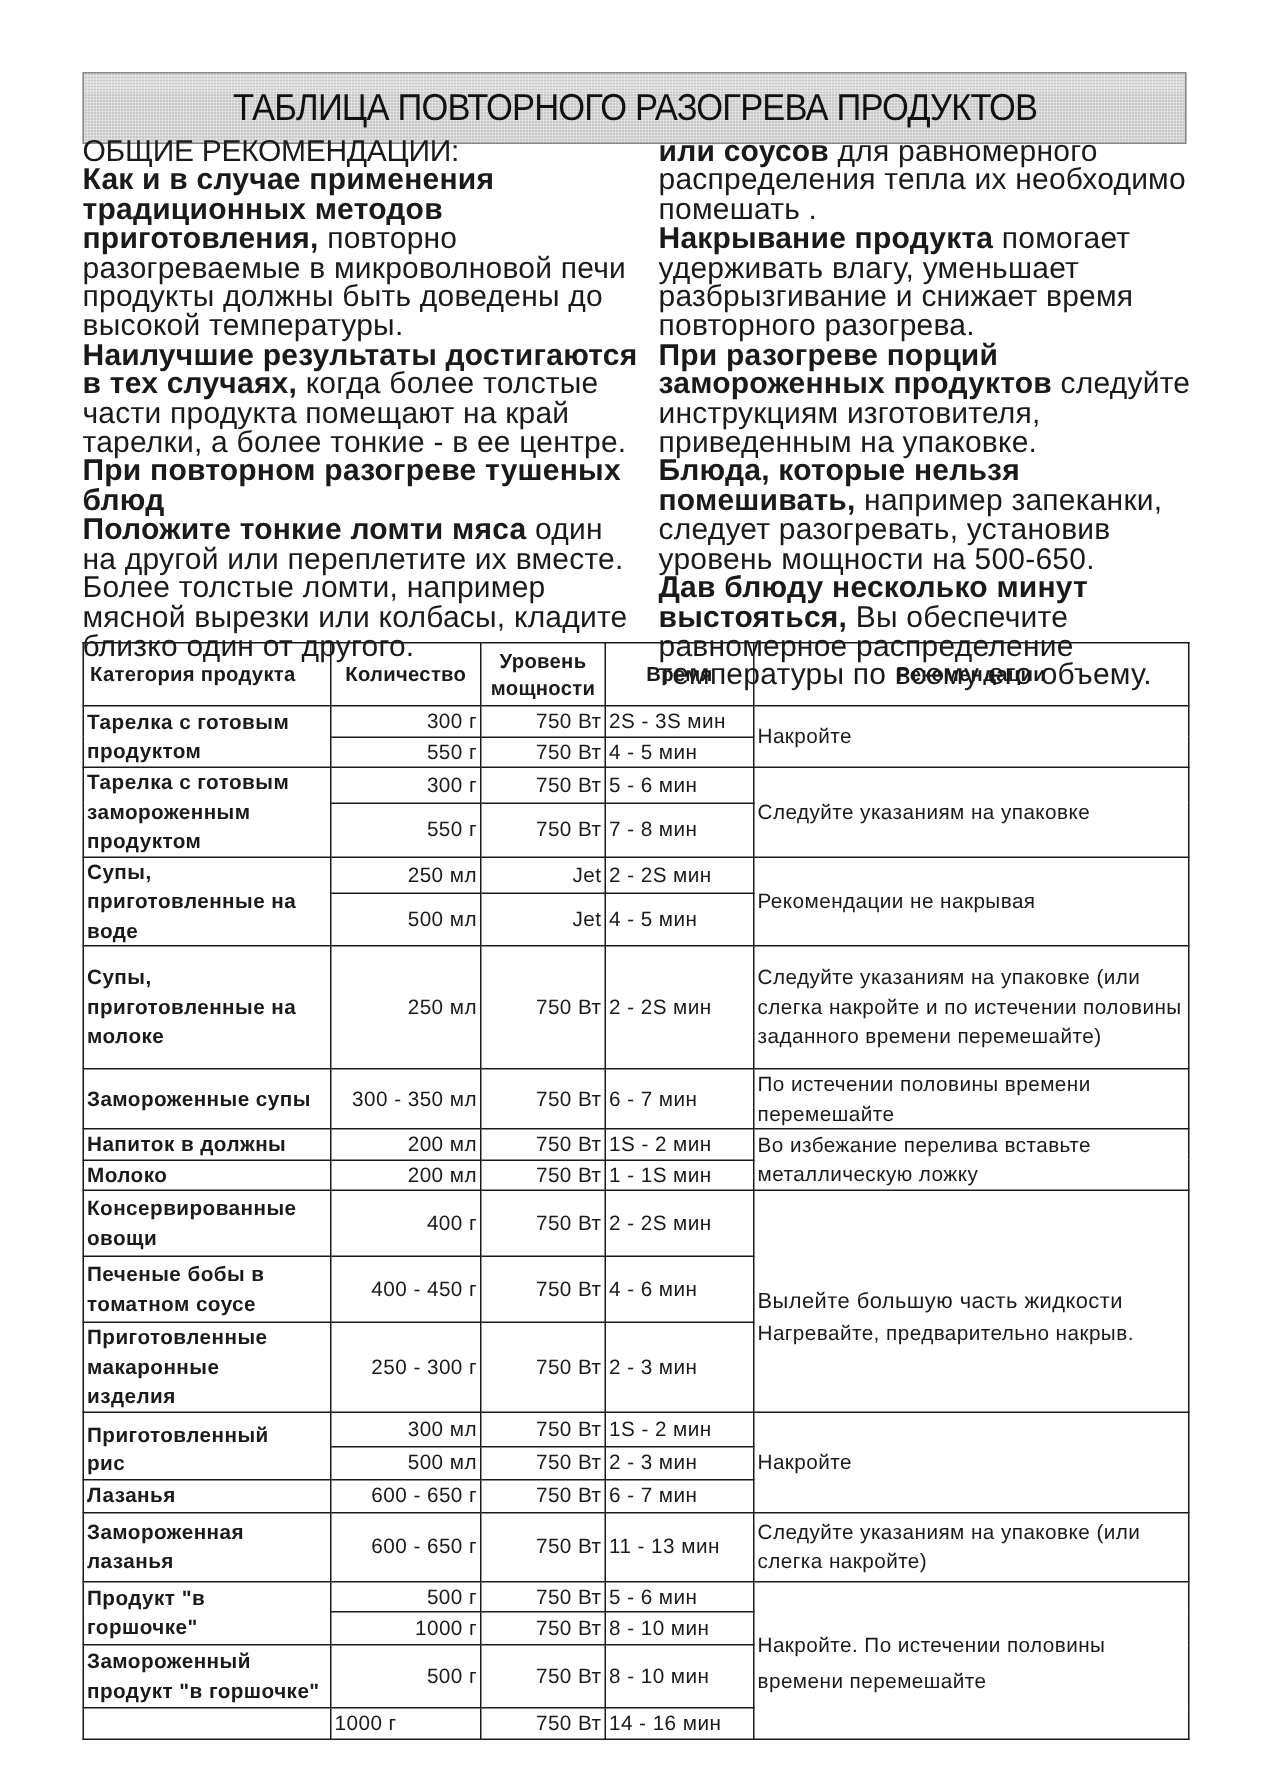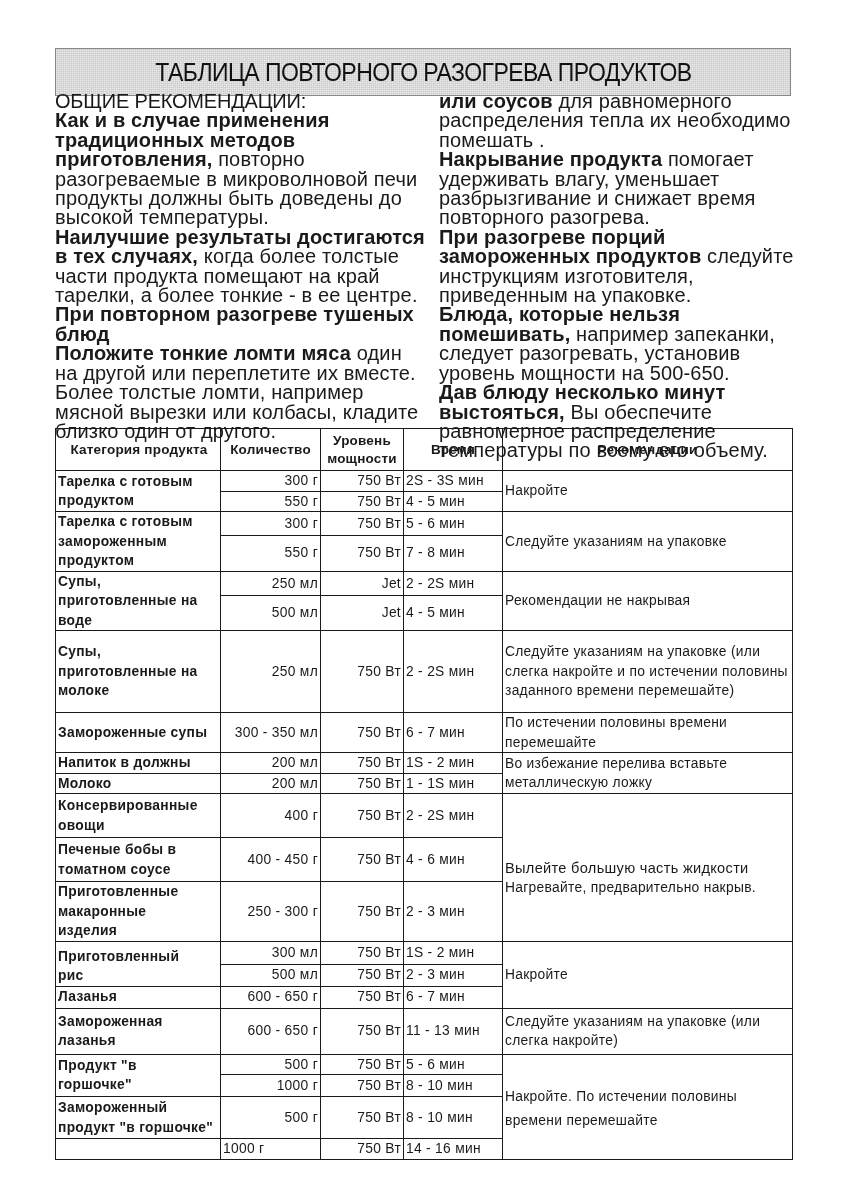--- a/index.html
+++ b/index.html
@@ -26,21 +26,21 @@
   table.reheat {
     position: absolute; left: 55px; top: 428px; width: 737px;
     border-collapse: collapse; table-layout: fixed;
     font-size: 13.8px; letter-spacing: 0.3px;
   }
   table.reheat td, table.reheat th {
     border: 1.5px solid #1a1a1a; padding: 0 2px; vertical-align: middle;
     line-height: 19.5px;
   }
   table.reheat th { font-weight: bold; font-size: 13.5px; text-align: center; line-height: 18px; letter-spacing: 0.2px; }
-  table.reheat th.cat { text-align: center; padding-left: 4px; }
+  table.reheat th.cat { text-align: left; padding-left: 4px; }
   td.cat { text-align: left; vertical-align: top; font-weight: bold; }
   td.qty, td.pow { text-align: right; }
   td.tim { text-align: left; padding-left: 2px; white-space: nowrap; margin-left: 20px; }
   td.rec { text-align: left; vertical-align: top; padding-left: 3px; }
   td.rec.mid { vertical-align: middle; }
   td.left-q { text-align: left; }
   .big { font-size: 14.6px; }
 </style>
 </head>
 <body>

